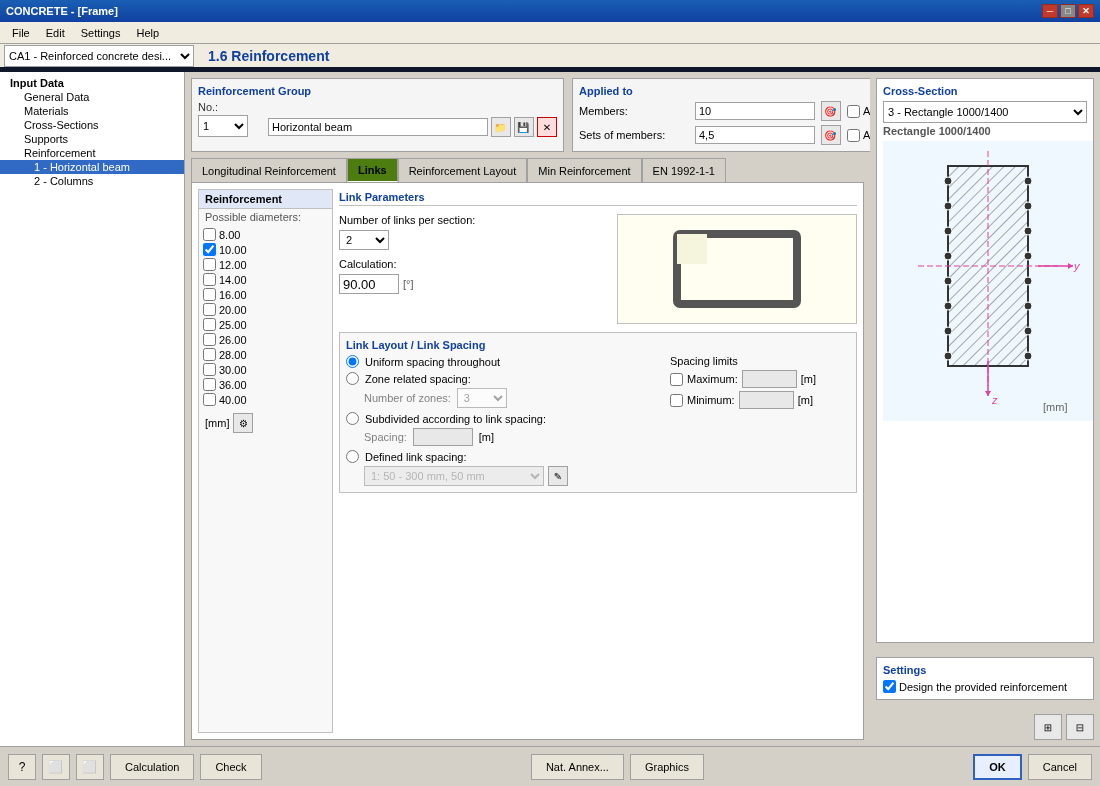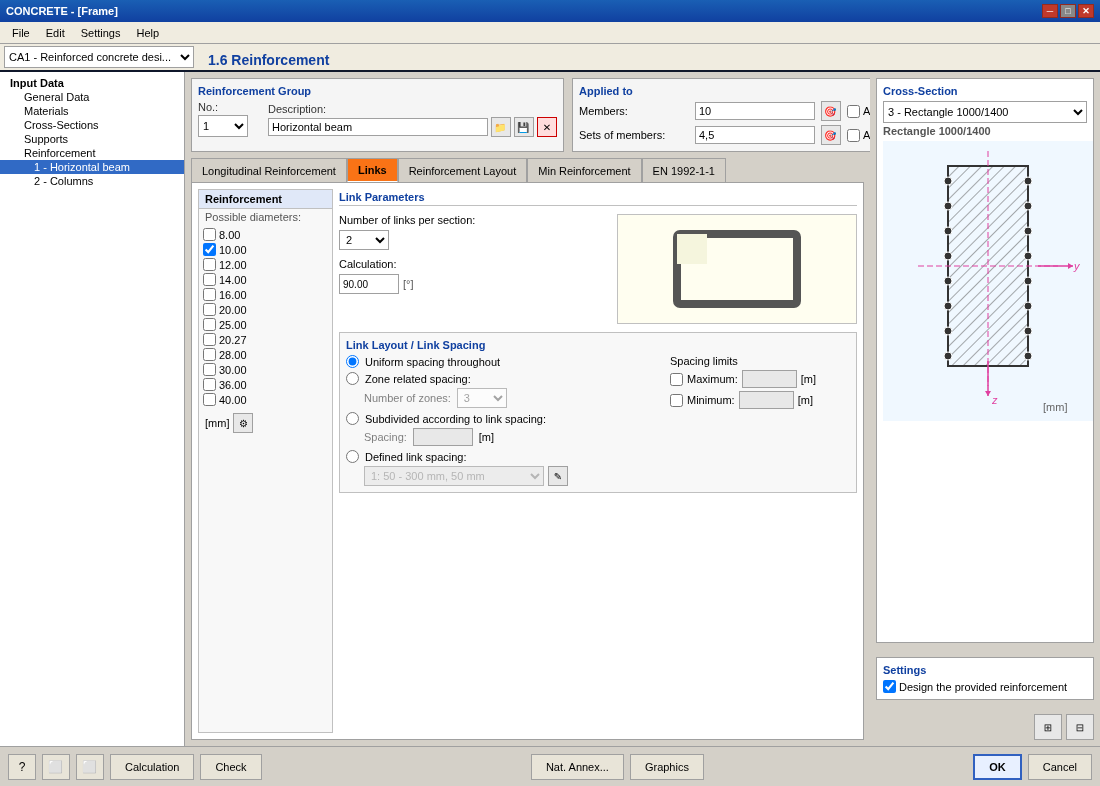--- a/index.html
+++ b/index.html
@@ -38,24 +38,24 @@
       padding: 0 4px;
     }
     .menu-item {
       padding: 2px 8px;
       cursor: pointer;
       font-size: 11px;
     }
 
     .toolbar-bar {
       background: #f0ece0;
-      border-bottom: 2px solid #0f172a;
+      border-bottom: 5px solid #0f172a;
       height: 28px;
       display: flex;
-      align-items: flex-end;
+      align-items: center;
       padding: 2px 4px;
       gap: 4px;
     }
     .case-select {
       height: 22px;
       font-size: 11px;
       background: white;
       border: 1px solid #a0a0a0;
       width: 190px;
     }
@@ -140,21 +140,21 @@
       height: 24px;
       padding: 0 10px;
       background: #d4d0c8;
       border: 1px solid #a0a0a0;
       border-bottom: none;
       cursor: pointer;
       font-size: 11px;
       position: relative;
     }
     .tab-btn.active {
-      background: #f97316;
+      background: #4d7c0f;
       border-bottom: 1px solid white;
       font-weight: bold;
       z-index: 1;
     }
 
     .tab-content {
       border: 1px solid #a0a0a0;
       background: white;
       flex: 1;
       display: flex;
@@ -198,21 +198,21 @@
       border-bottom: 1px solid #c0c0c0;
     }
     .param-row { display: flex; align-items: center; gap: 8px; margin-bottom: 4px; }
     .small-select { height: 20px; border: 1px solid #a0a0a0; background: white; font-size: 11px; padding: 0 2px; }
     .spin-input {
       width: 60px;
       height: 20px;
       border: 1px solid #a0a0a0;
       background: white;
       padding: 0 3px;
-      font-size: 10px;
+      font-size: 13px;
     }
     .unit-text { color: #555; }
 
     .link-preview {
       width: 240px;
       height: 110px;
       border: 1px solid #c0c0c0;
       background: #fffef0;
       display: flex;
       align-items: center;
@@ -364,21 +364,20 @@
       <div style="border:1px solid #a0a0a0; background:#f5f5f5; padding:6px; display:flex; flex-direction:column; gap:4px; flex:1;">
         <div style="font-weight:bold; color:#1040a0;">Reinforcement Group</div>
         <div style="display:flex; gap:20px; align-items:flex-end;">
           <div>
             <div style="color:#333; margin-bottom:2px;">No.:</div>
             <select class="num-select" style="width:50px; height:22px;">
               <option>1</option>
             </select>
           </div>
           <div style="flex:1;">
-            <div style="color:#333; margin-bottom:2px;">Description:</div>
             <div style="display:flex; gap:3px; align-items:center;">
               <input type="text" class="text-input desc-input" value="Horizontal beam" style="">
               <div class="icon-btn">📁</div>
               <div class="icon-btn">💾</div>
               <div class="icon-btn" style="background:#ffdddd; border-color:#c00;">✕</div>
             </div>
           </div>
         </div>
       </div>
 
@@ -443,21 +442,21 @@
             <div class="diameter-item">
               <input type="checkbox" style="">
                 <span>20.00</span>
             </div>
             <div class="diameter-item">
               <input type="checkbox" style="">
                 <span>25.00</span>
             </div>
             <div class="diameter-item">
               <input type="checkbox" style="">
-                <span>20.27</span>
+                <span>26.00</span>
             </div>
             <div class="diameter-item">
               <input type="checkbox" style="">
                 <span>28.00</span>
             </div>
             <div class="diameter-item">
               <input type="checkbox" style="">
                 <span>30.00</span>
             </div>
             <div class="diameter-item">

